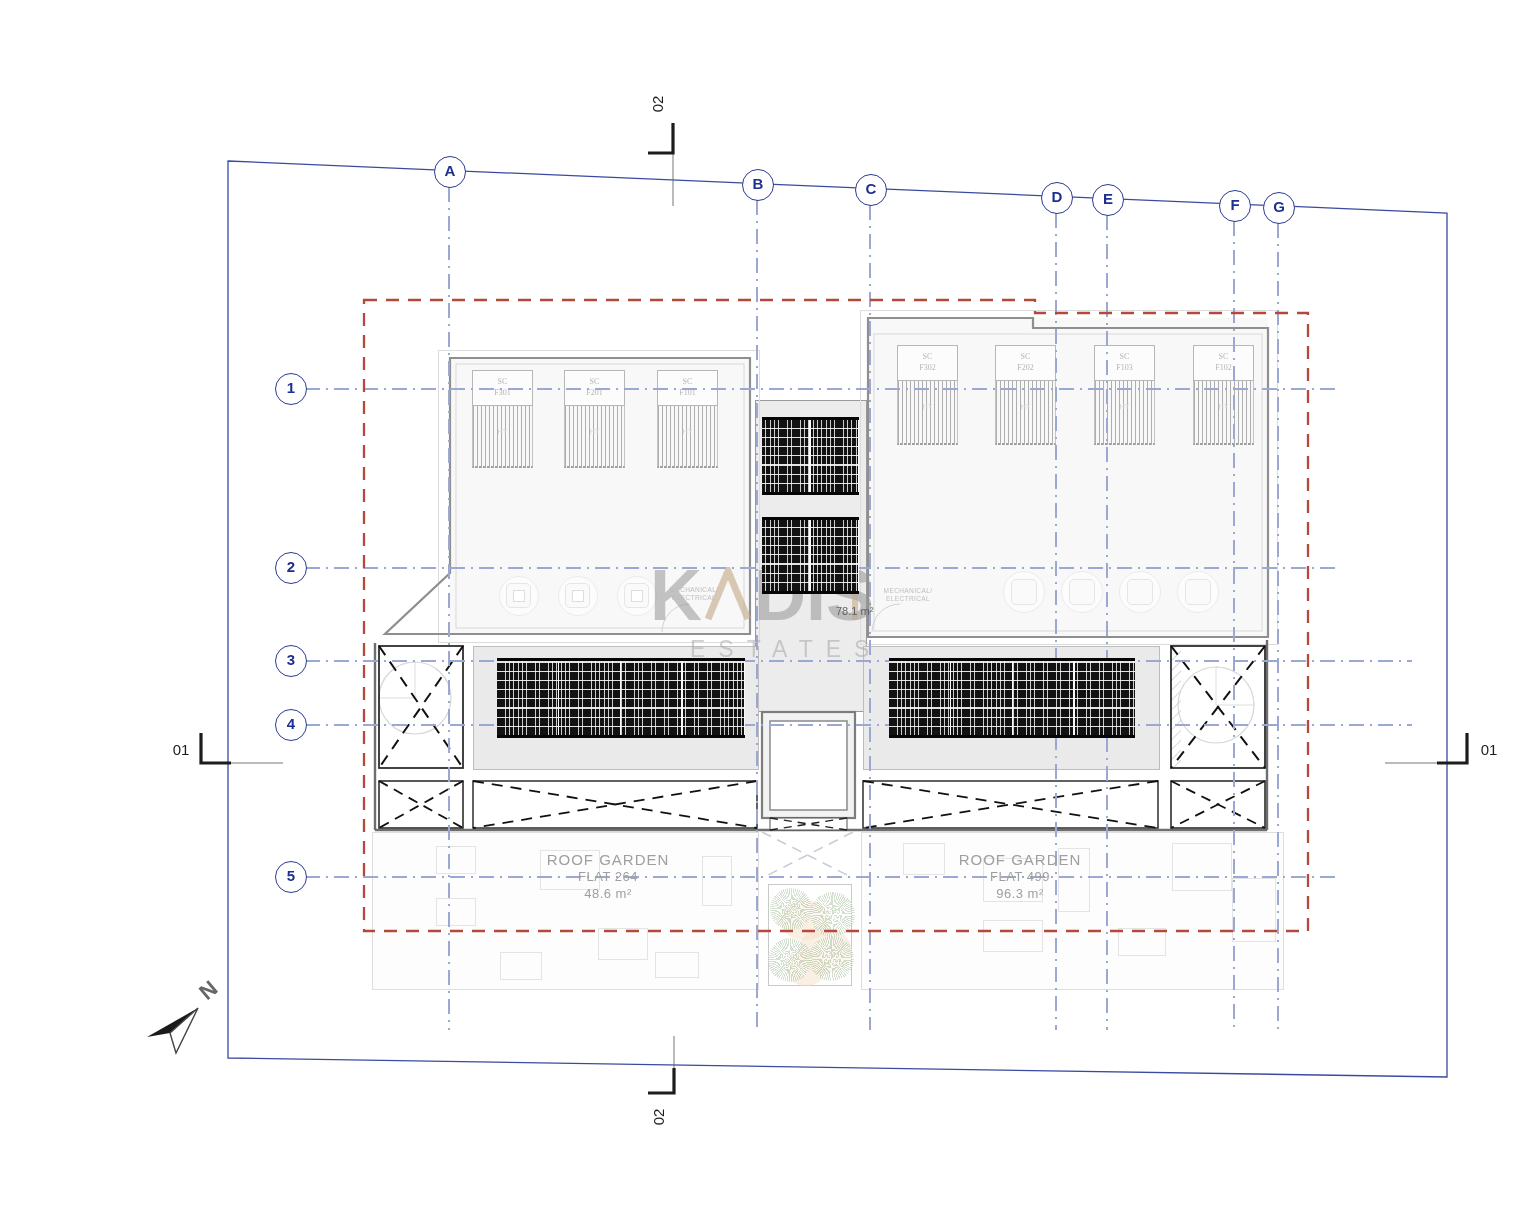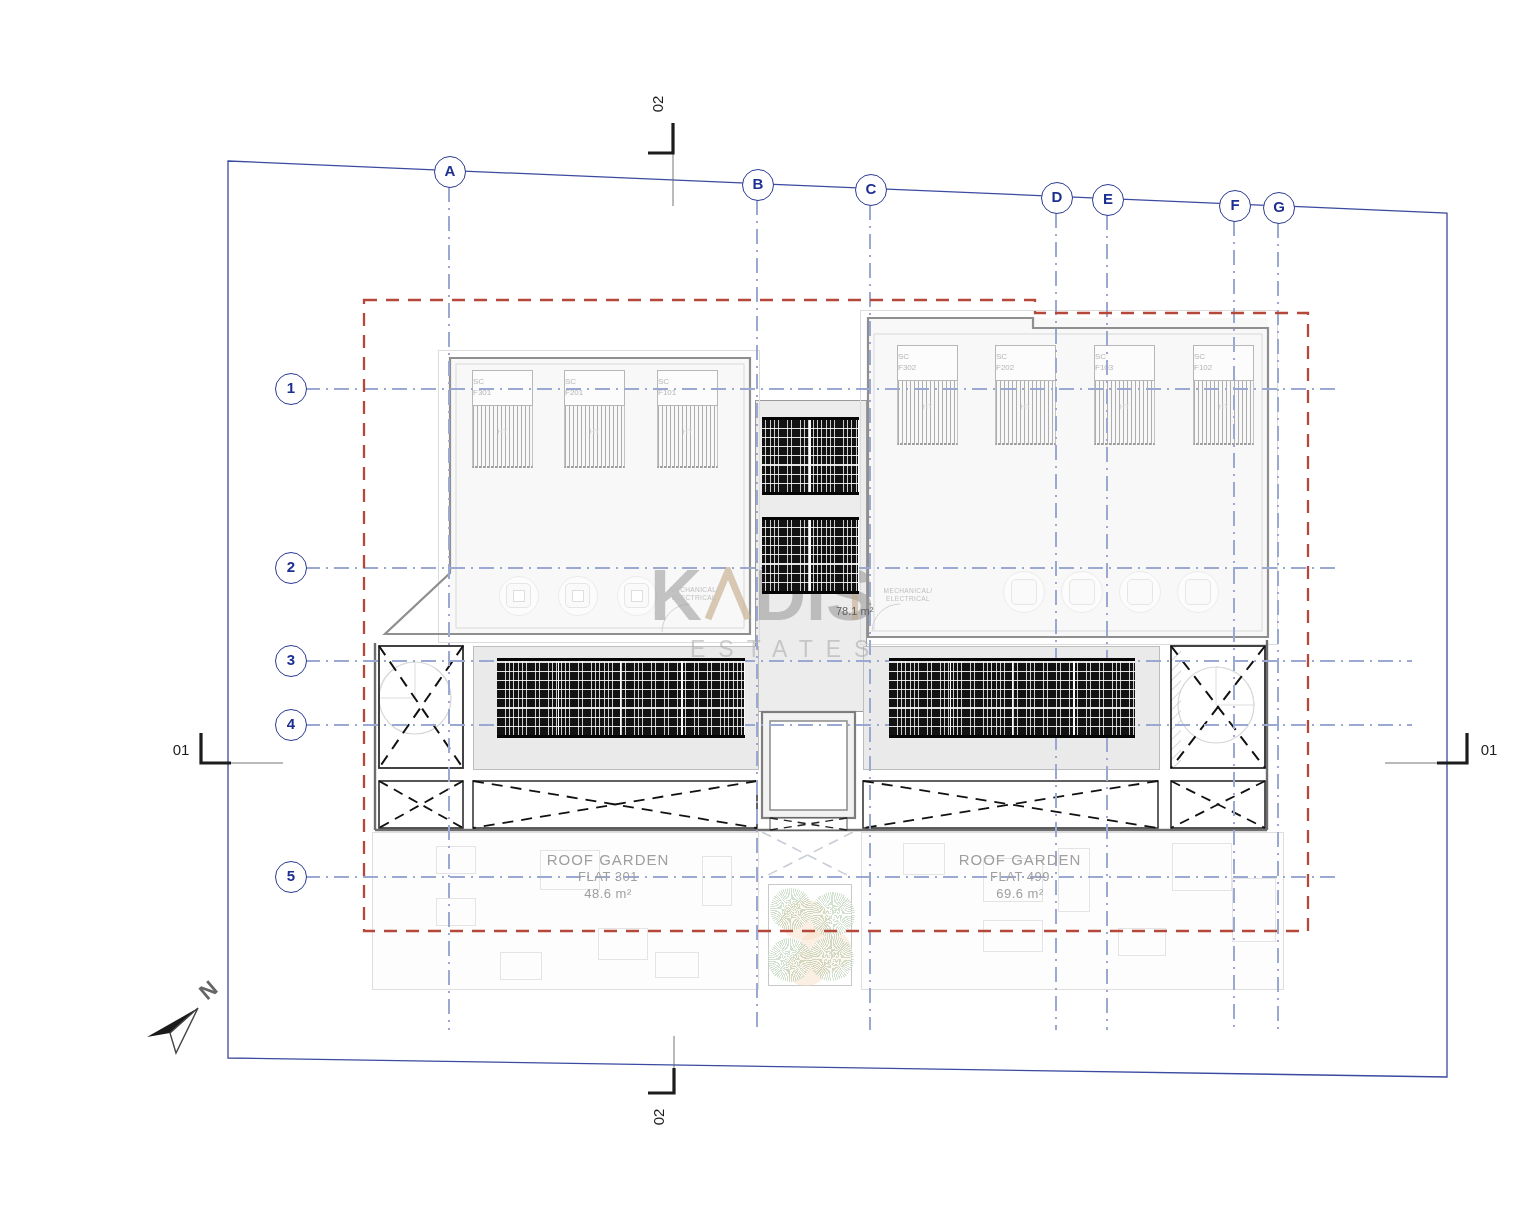--- a/index.html
+++ b/index.html
@@ -12,21 +12,21 @@
   
   .bub{width:30px;height:30px;border:1.7px solid #2b3a94;border-radius:50%;background:#fff;
        color:#1d3091;font-weight:bold;font-size:15px;text-align:center;line-height:28px;z-index:8;}
   
   .room{background:#f8f8f8;z-index:1;}
   .innerline{border:1px solid #dcdcdc;z-index:1;}
   .grayarea{background:#eaeaea;border:1px solid #bdbdbd;z-index:1;}
   
   .sc{z-index:2;}
   .sc .lbl{box-sizing:border-box;width:100%;height:36px;border:1.5px solid #b7b7b7;background:#fcfcfc;
-           color:#b5b5b5;font-size:8px;padding-top:5px;line-height:11px;}
+           color:#b5b5b5;font-size:8px;text-align:center;padding-top:5px;line-height:11px;font-family:Liberation Serif, serif;}
   .sc .stripes{box-sizing:border-box;width:100%;height:62px;border-left:1px solid #c4c4c4;border-right:1px solid #c4c4c4;
            border-bottom:2px dotted #9d9d9d;position:relative;
            background:repeating-linear-gradient(90deg,#aeaeae 0 1px,transparent 1px 4px);}
   .sc .ht{position:absolute;left:0;right:0;top:22px;text-align:center;font-size:7px;color:#d4d0cc;}
   
   .pv{z-index:5;box-sizing:border-box;background-color:#121212;border-top:3px solid #050505;border-bottom:3px solid #050505;
       background-image:
         repeating-linear-gradient(90deg,transparent 0 60.5px,#fafafa 60.5px 62px),
         repeating-linear-gradient(0deg,transparent 0 8px,rgba(250,250,250,.9) 8px 9.2px),
         repeating-linear-gradient(90deg,transparent 0 3.5px,rgba(250,250,250,.8) 3.5px 4.3px);}
@@ -280,27 +280,27 @@
     <span>ELECTRICAL</span>
   </div>
   <div class="abs mech" style="left:868px;top:587px;width:80px;">
     <span>MECHANICAL/</span><br>
     <span>ELECTRICAL</span>
   </div>
   <div class="abs area" style="left:836px;top:605px;">78.1 m²</div>
 
   <div class="abs gardlbl" style="left:508px;top:852px;width:200px;">
     <span>ROOF GARDEN</span><br>
-    <span class="s">FLAT 301</span><br>
+    <span class="s">FLAT 264</span><br>
     <span class="s">48.6 m²</span>
   </div>
   <div class="abs gardlbl" style="left:920px;top:852px;width:200px;">
     <span>ROOF GARDEN</span><br>
     <span class="s">FLAT 499</span><br>
-    <span class="s">69.6 m²</span>
+    <span class="s">96.3 m²</span>
   </div>
 
   <svg class="abs" style="left:0;top:0;z-index:7;" width="1514" height="1225" viewBox="0 0 1514 1225">
     <path d="M364,300 H1035 V313 H1308 V931 H364 Z" fill="none" stroke="#b5483a" stroke-width="2.3" stroke-dasharray="13 9"></path>
   </svg>
 
   <div class="abs bub" style="left:434px;top:156px;">A</div>
   <div class="abs bub" style="left:742px;top:169px;">B</div>
   <div class="abs bub" style="left:855px;top:174px;">C</div>
   <div class="abs bub" style="left:1041px;top:182px;">D</div>

